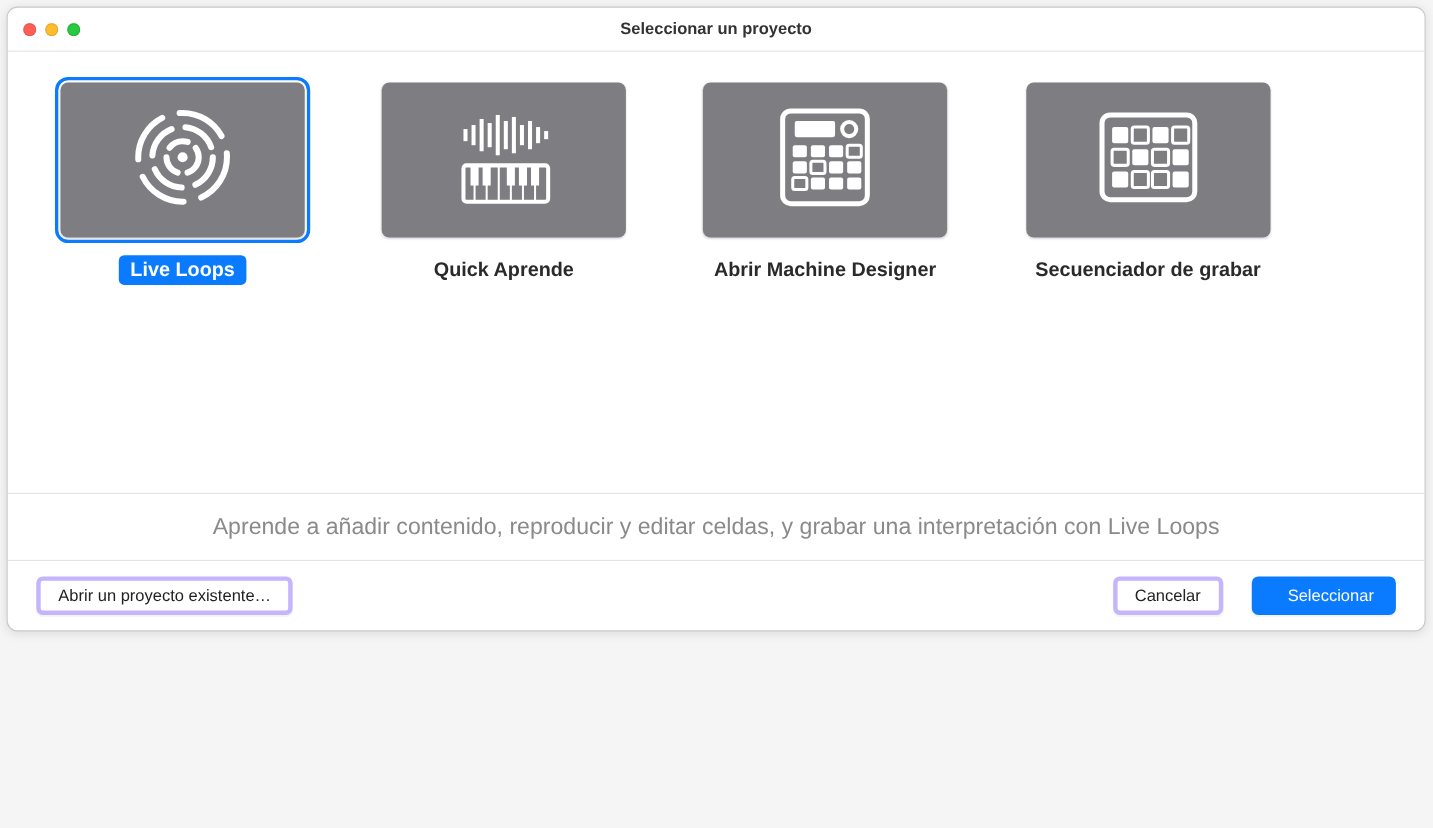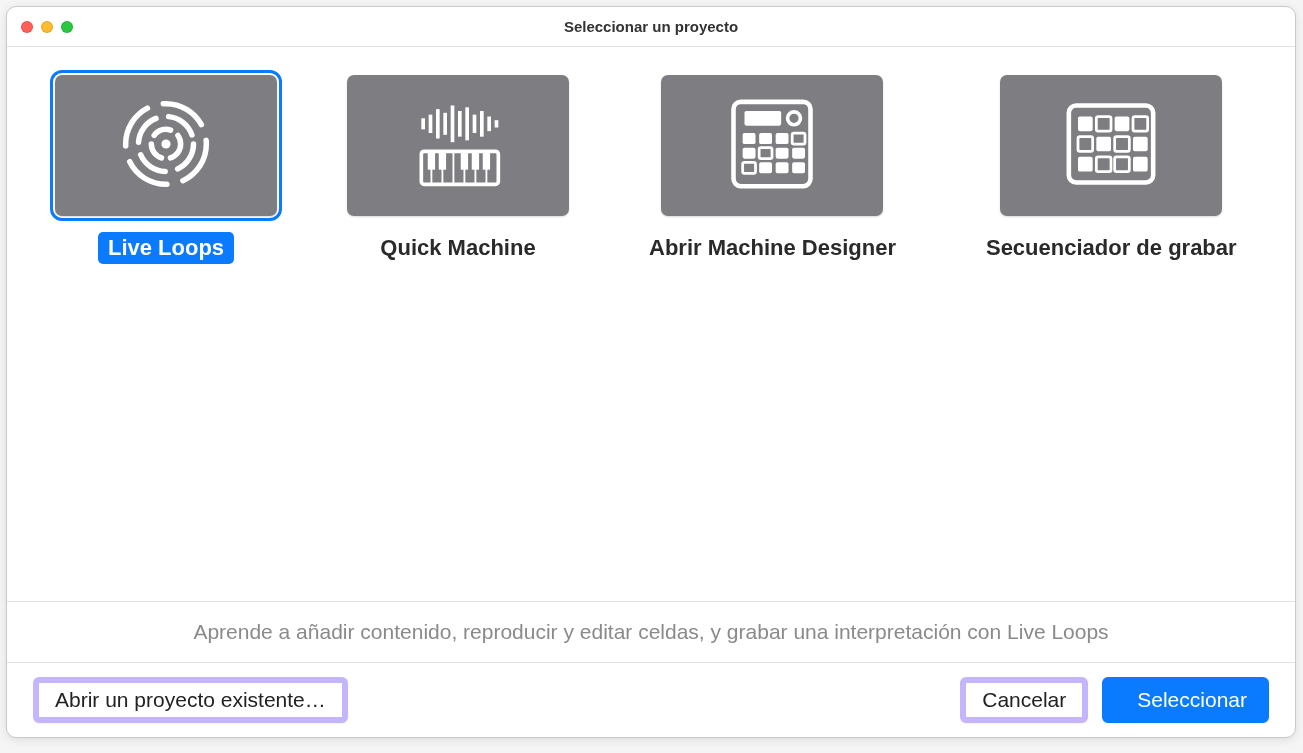--- a/index.html
+++ b/index.html
@@ -5,21 +5,21 @@
   * { box-sizing: border-box; margin: 0; padding: 0; }
   body {
     font-family: -apple-system, BlinkMacSystemFont, "Helvetica Neue", Arial, sans-serif;
     background: #f5f5f5;
     width: 1303px;
     height: 753px;
     overflow: hidden;
   }
   .window {
     width: 1290px;
-    height: 732px;
+    height: 568px;
     margin: 6px;
     background: #ffffff;
     border: 1px solid #c9c9c9;
     border-radius: 10px;
     box-shadow: 0 2px 10px rgba(0,0,0,0.1);
     display: flex;
     flex-direction: column;
     overflow: hidden;
   }
   .titlebar {
@@ -76,21 +76,21 @@
     align-items: center;
     justify-content: center;
     box-shadow: 0 1px 2px rgba(0,0,0,0.15);
   }
   .thumb.selected {
     outline: 3px solid #0a7bff;
     outline-offset: 2px;
   }
   .template-label {
     margin-top: 16px;
-    font-size: 22px;
+    font-size: 18px;
     font-weight: 600;
     color: #2a2a2a;
     padding: 3px 10px;
     border-radius: 5px;
   }
   .template-label.selected {
     background: #0a7bff;
     color: #fff;
   }
   .description-bar {
@@ -101,38 +101,38 @@
     color: #8a8a8a;
   }
   .footer-bar {
     border-top: 1px solid #e3e3e3;
     padding: 14px 26px;
     display: flex;
     align-items: center;
     justify-content: space-between;
   }
   .btn {
-    font-size: 21px;
+    font-size: 15px;
     padding: 5px 16px;
     border-radius: 6px;
-    border: 6px solid #c4b5fd;
+    border: 4px solid #c4b5fd;
     background: #fff;
     color: #222;
     cursor: pointer;
     box-shadow: 0 1px 1px rgba(0,0,0,0.05);
   }
   .btn.primary {
     background: #0a7bff;
     border-color: #0a7bff;
     color: #fff;
     padding-left: 29px;
   }
   .footer-right {
     display: flex;
-    gap: 14px;
+    gap: 26px;
   }
   
   .thumb svg { width: 120px; height: 110px; }
 </style>
 </head>
 <body>
 
 <div class="window">
 
   <div class="titlebar">
@@ -186,21 +186,21 @@
               <rect x="78" y="68" width="2" height="36"></rect>
               <rect x="90" y="68" width="2" height="36"></rect>
               <rect x="27" y="68" width="8" height="20"></rect>
               <rect x="39" y="68" width="8" height="20"></rect>
               <rect x="63" y="68" width="8" height="20"></rect>
               <rect x="75" y="68" width="8" height="20"></rect>
               <rect x="87" y="68" width="8" height="20"></rect>
             </svg>
           </span>
         </div>
-        <div class="template-label">Quick Machine</div>
+        <div class="template-label">Quick Aprende</div>
       </div>
 
       <div class="template-card">
         <div class="thumb">
           <span>
             <svg viewBox="0 0 120 120" fill="#fff">
               <rect x="18" y="14" width="84" height="92" rx="8" fill="none" stroke="#fff" stroke-width="5"></rect>
 
               <rect x="30" y="24" width="40" height="16" rx="2"></rect>
               <circle cx="84" cy="32" r="7" fill="none" stroke="#fff" stroke-width="4"></circle>

